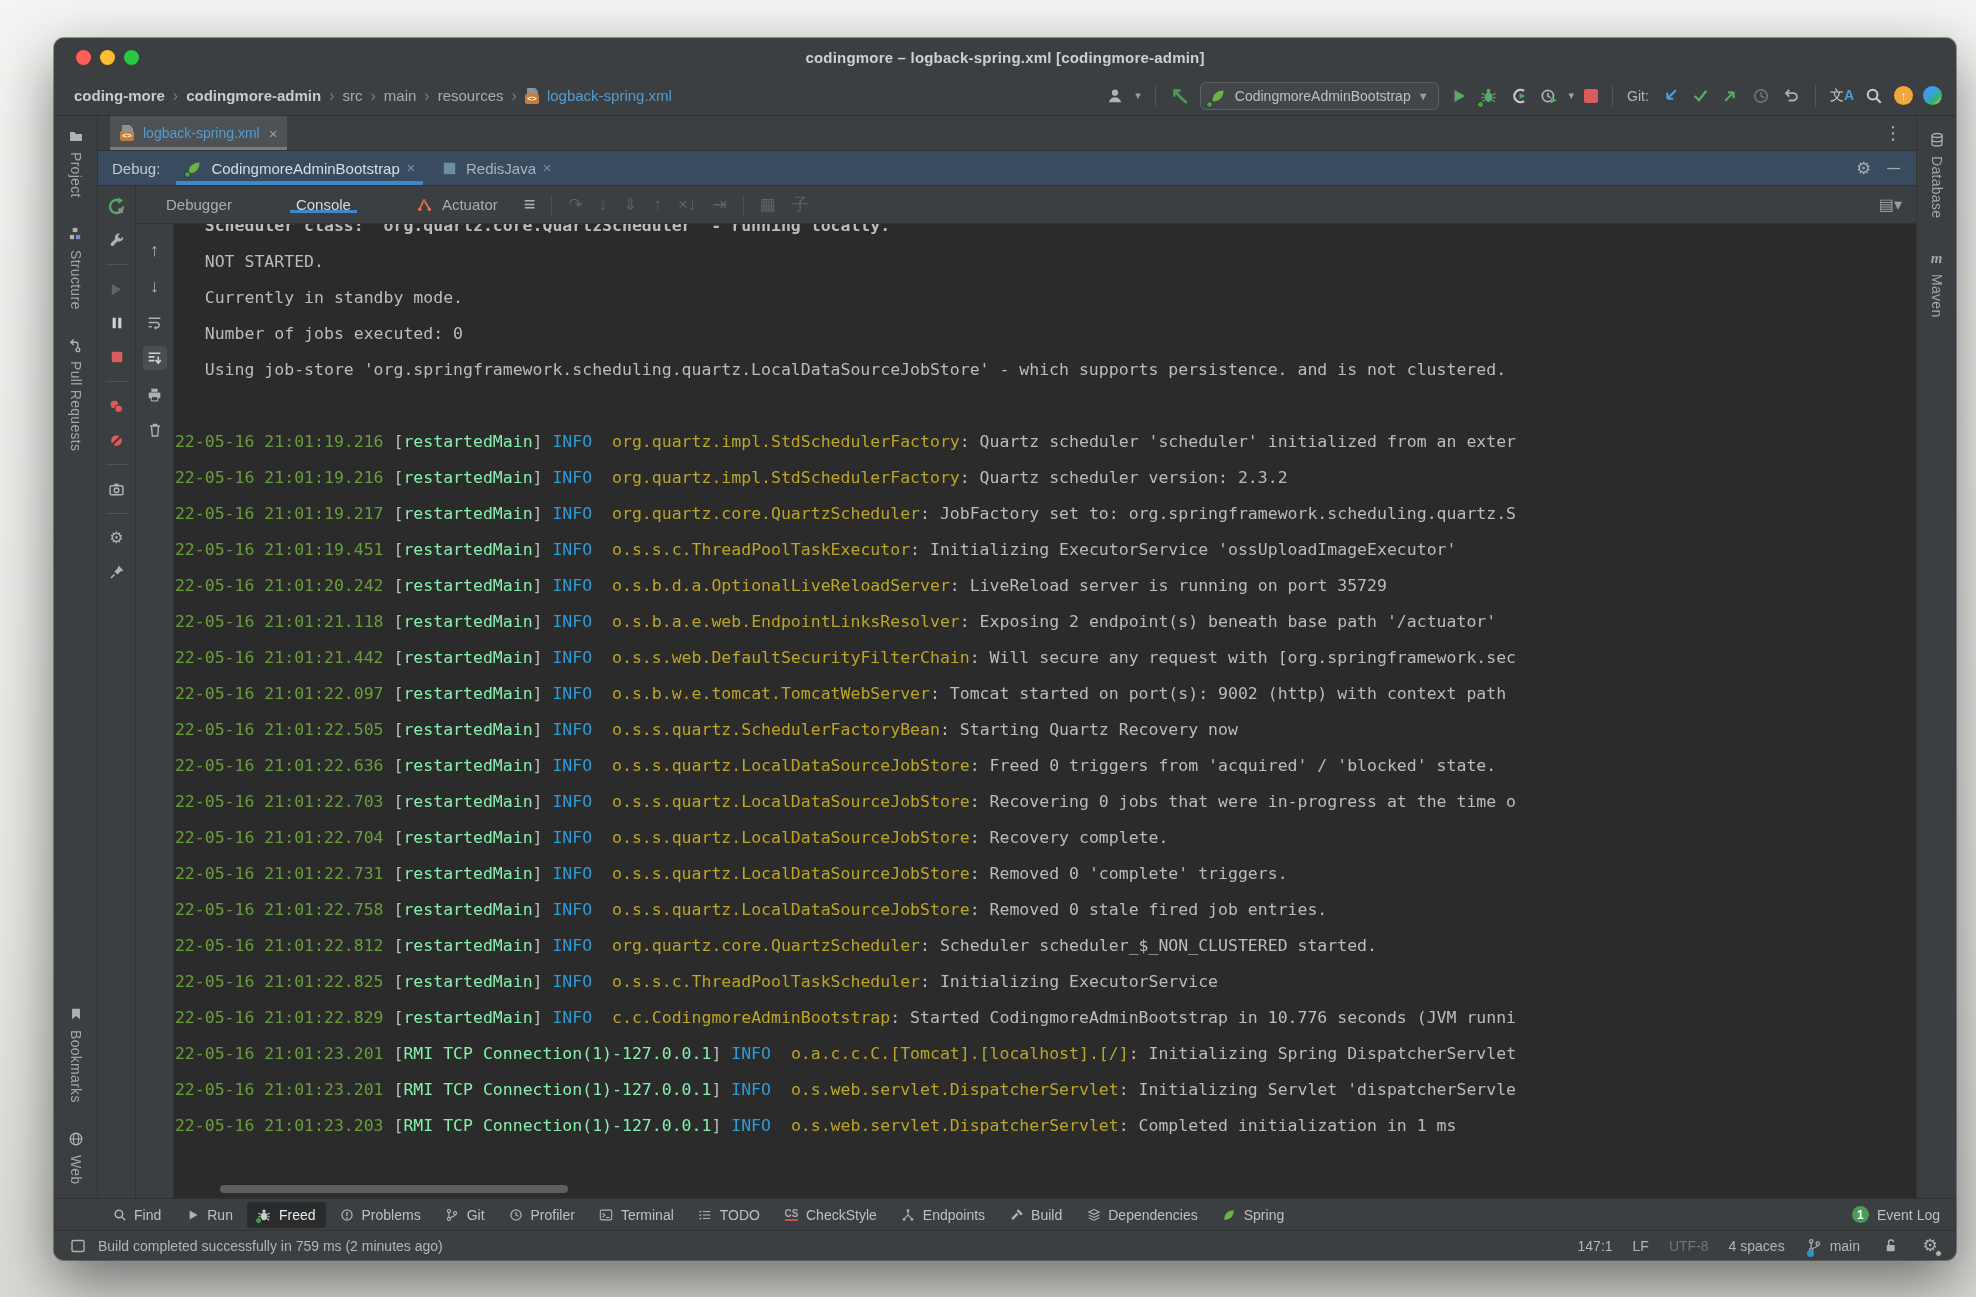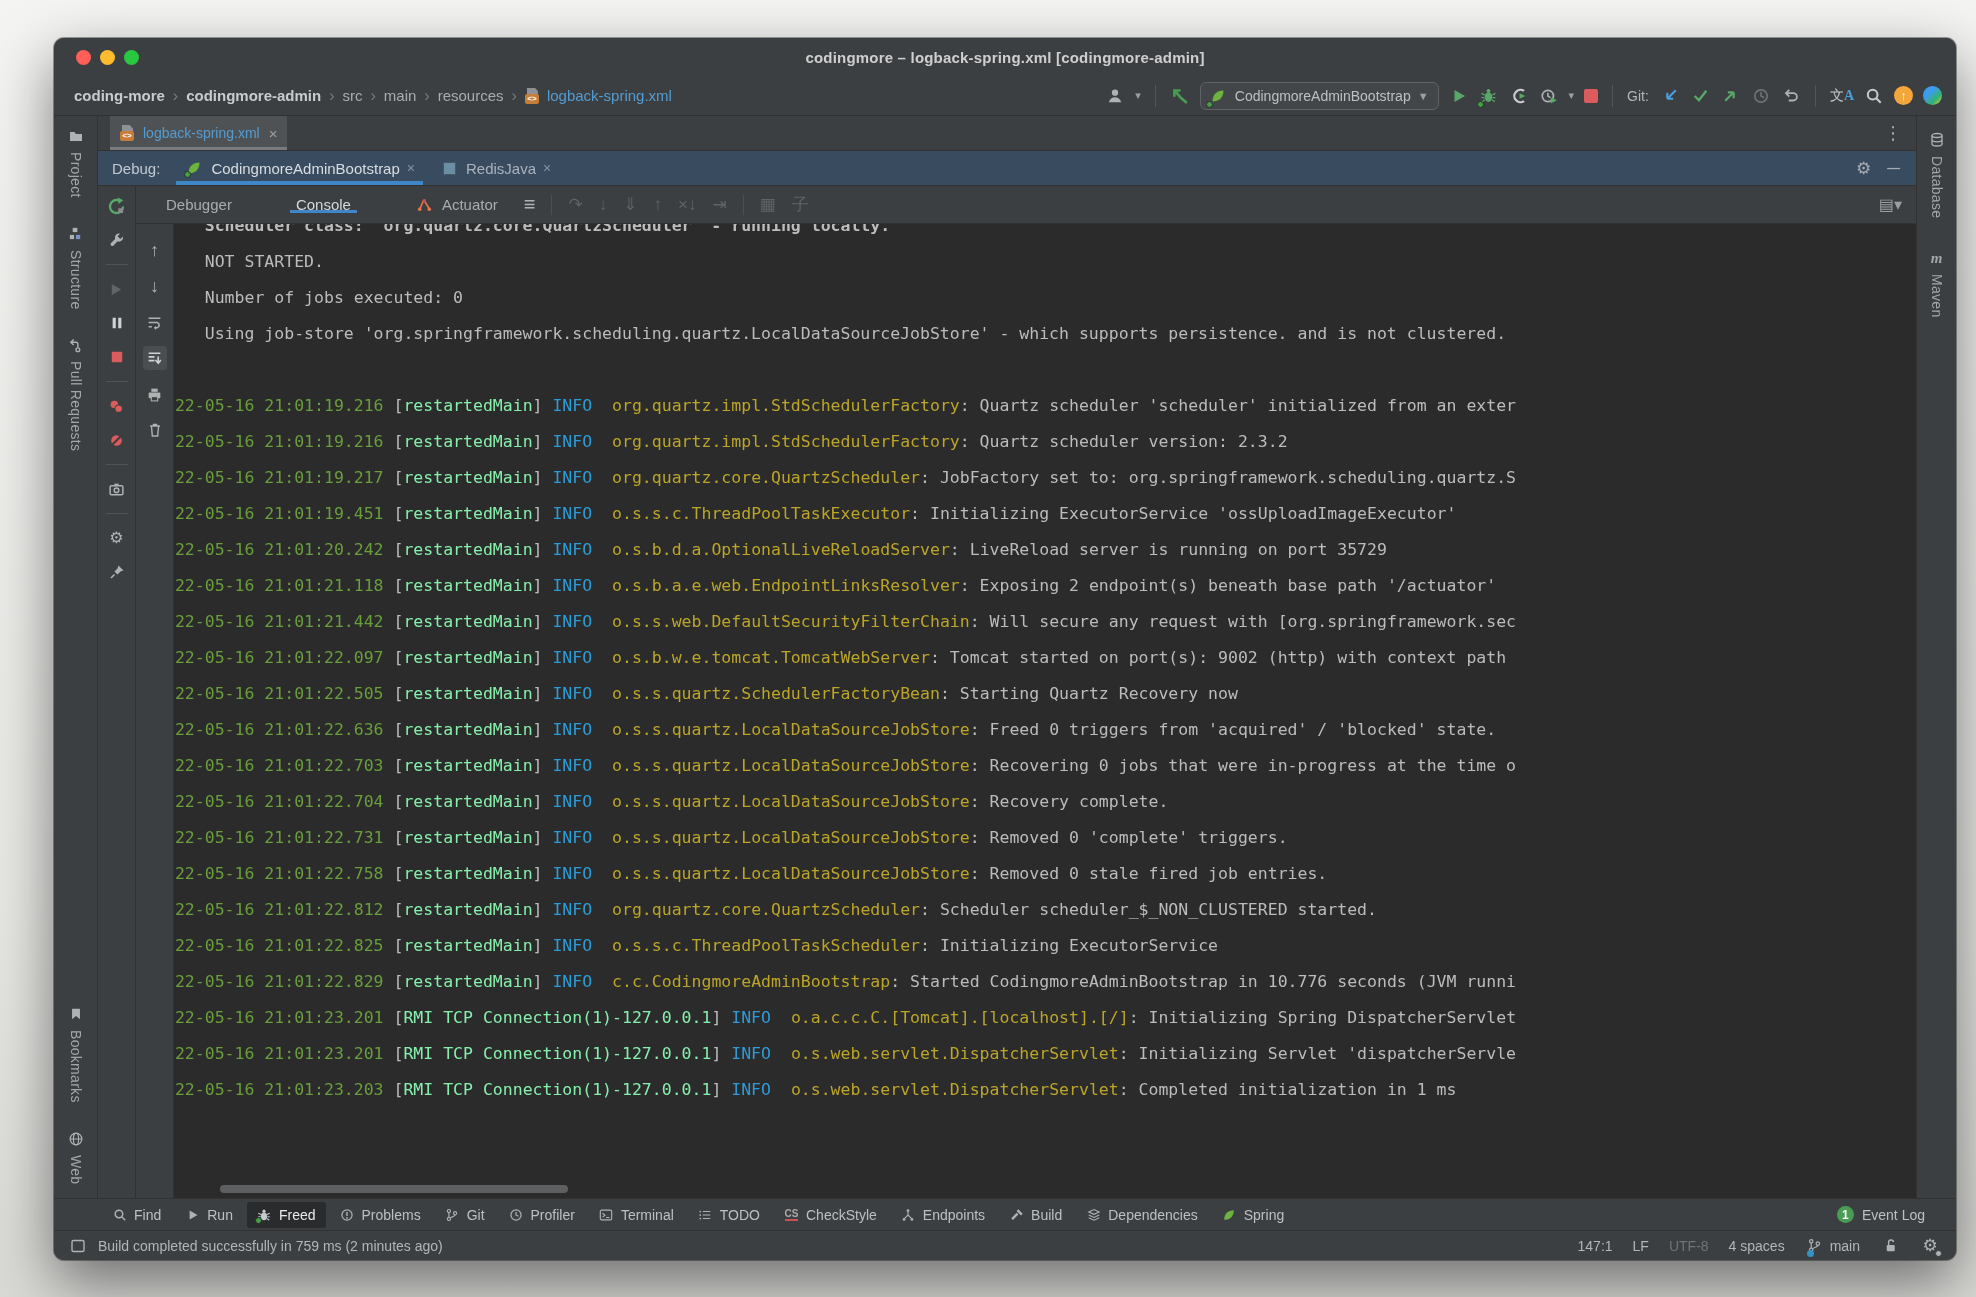--- a/index.html
+++ b/index.html
@@ -34,21 +34,21 @@
   .runcfg { display:flex; align-items:center; gap:7px; height:28px; padding:0 9px 0 7px;
             border:1px solid #5E6264; border-radius:6px; background:#434648; color:#BDC0C2; font-size:14px; }
   .caret-down { color:#9DA0A2; font-size:11px; }
   .stop-sq { width:14px; height:14px; background:#DB5C5C; border-radius:2px; }
   .git-label { color:#B3B6B8; font-size:14px; margin-right:2px; }
   .glyph { font-size:17px; line-height:1; }
   .ball { width:19px; height:19px; border-radius:50%;
           background:linear-gradient(135deg,#3D9BF0 35%,#35B36B 70%,#F2D23C 100%); }
   .orange-up { width:19px; height:19px; border-radius:50%; background:#F2A63B; color:#fff;
                font-size:13px; font-weight:bold; display:flex; align-items:center; justify-content:center; }
-  .cjk { color:#C8C8C8; font-size:14px;font-family:Liberation Serif, serif; } .cjk b { color:#4A9EDA; font-size:14px; }
+  .cjk { color:#C8C8C8; font-size:14px; } .cjk b { color:#4A9EDA; font-size:14px; }
 
   
   .content { flex:1; display:flex; min-height:0; }
   .stripe { background:#3C3F41; display:flex; flex-direction:column; align-items:center; color:#A4A6A8; }
   .stripe-left { flex:0 0 44px; border-right:1px solid #323232; justify-content:space-between; padding:10px 0 14px; }
   .stripe-right { flex:0 0 40px; border-left:1px solid #323232; padding-top:14px; }
   .stripe-group { display:flex; flex-direction:column; align-items:center; gap:26px; }
   .stripe-item { display:flex; flex-direction:column; align-items:center; gap:6px; cursor:default; }
   .stripe-item span.vlabel { writing-mode:vertical-rl; font-size:14px; color:#A4A6A8; letter-spacing:.3px; }
 
@@ -103,21 +103,21 @@
   .consolewrap { flex:1; position:relative; background:#2B2B2B; overflow:hidden; min-width:0; }
   .clines { margin-left:-9px; }
   .cline { white-space:pre; font-family:"DejaVu Sans Mono", monospace; font-size:16.5px; line-height:36px; height:36px;
            color:#BCBCBC; }
   .cline.clipped { margin-top:-16px;font-weight:bold; }
   .ts { color:#699E3C; } .thr { color:#86efac; } .lvl { color:#2D9BD8; } .lgr { color:#BCA629; }
   .hscroll { position:absolute; left:46px; bottom:5px; width:348px; height:8px; border-radius:4px; background:#70727469; background:#707274; opacity:.75; }
 
   
   .bottombar { height:32px; flex:0 0 32px; background:#3C3F41; border-top:1px solid #323232;
-               display:flex; align-items:center; padding:0 31px 0 48px; gap:2px; font-size:14px; color:#BDC0C2; }
+               display:flex; align-items:center; padding:0 16px 0 48px; gap:2px; font-size:14px; color:#BDC0C2; }
   .bitem { display:flex; align-items:center; gap:7px; padding:5px 10px; border-radius:3px; }
   .bitem.sel { background:#292B2D; color:#E8EAEB; }
   .bitem .cs { font-size:10px; font-weight:bold; color:#A9A9A9; border-bottom:2px solid #C75450; line-height:10px; }
   .eventlog { margin-left:auto; display:flex; align-items:center; gap:8px; }
   .badge { width:17px; height:17px; border-radius:50%; background:#499C54; color:#fff; font-size:12px; font-weight:bold;
            display:flex; align-items:center; justify-content:center; }
 
   
   .statusbar { height:30px; flex:0 0 30px; background:#3C3F41; border-top:1px solid #323232;
                display:flex; align-items:center; padding:0 16px 0 14px; font-size:14px; color:#B2B6B9; gap:10px; }
@@ -494,20 +494,21 @@
                     <path d="M3 4 H13 M6.5 4 V2.5 h3 V4" stroke="#AFB1B3" stroke-width="1.4" fill="none"></path>
                     <path d="M4.5 4.5 L5.3 14 h5.4 L11.5 4.5" stroke="#AFB1B3" stroke-width="1.4" fill="none"></path>
                   </svg>
                 </span>
             </div>
 
             <div class="consolewrap">
               <div class="clines" id="console-lines">
                   <div class="cline clipped">    Scheduler class: 'org.quartz.core.QuartzScheduler' - running locally.</div>
                   <div class="cline">    NOT STARTED.</div>
+                  <div class="cline">    Currently in standby mode.</div>
                   <div class="cline">    Number of jobs executed: 0</div>
                   <div class="cline">    Using job-store 'org.springframework.scheduling.quartz.LocalDataSourceJobStore' - which supports persistence. and is not clustered.</div>
                   <div class="cline"></div>
                   <div class="cline"><span class="ts">022-05-16 21:01:19.216</span><span> [</span><span class="thr">restartedMain</span><span>] </span><span class="lvl">INFO</span><span>  </span><span class="lgr">org.quartz.impl.StdSchedulerFactory</span><span>: Quartz scheduler 'scheduler' initialized from an exter</span></div>
                   <div class="cline"><span class="ts">022-05-16 21:01:19.216</span><span> [</span><span class="thr">restartedMain</span><span>] </span><span class="lvl">INFO</span><span>  </span><span class="lgr">org.quartz.impl.StdSchedulerFactory</span><span>: Quartz scheduler version: 2.3.2</span></div>
                   <div class="cline"><span class="ts">022-05-16 21:01:19.217</span><span> [</span><span class="thr">restartedMain</span><span>] </span><span class="lvl">INFO</span><span>  </span><span class="lgr">org.quartz.core.QuartzScheduler</span><span>: JobFactory set to: org.springframework.scheduling.quartz.S</span></div>
                   <div class="cline"><span class="ts">022-05-16 21:01:19.451</span><span> [</span><span class="thr">restartedMain</span><span>] </span><span class="lvl">INFO</span><span>  </span><span class="lgr">o.s.s.c.ThreadPoolTaskExecutor</span><span>: Initializing ExecutorService 'ossUploadImageExecutor'</span></div>
                   <div class="cline"><span class="ts">022-05-16 21:01:20.242</span><span> [</span><span class="thr">restartedMain</span><span>] </span><span class="lvl">INFO</span><span>  </span><span class="lgr">o.s.b.d.a.OptionalLiveReloadServer</span><span>: LiveReload server is running on port 35729</span></div>
                   <div class="cline"><span class="ts">022-05-16 21:01:21.118</span><span> [</span><span class="thr">restartedMain</span><span>] </span><span class="lvl">INFO</span><span>  </span><span class="lgr">o.s.b.a.e.web.EndpointLinksResolver</span><span>: Exposing 2 endpoint(s) beneath base path '/actuator'</span></div>
                   <div class="cline"><span class="ts">022-05-16 21:01:21.442</span><span> [</span><span class="thr">restartedMain</span><span>] </span><span class="lvl">INFO</span><span>  </span><span class="lgr">o.s.s.web.DefaultSecurityFilterChain</span><span>: Will secure any request with [org.springframework.sec</span></div>

